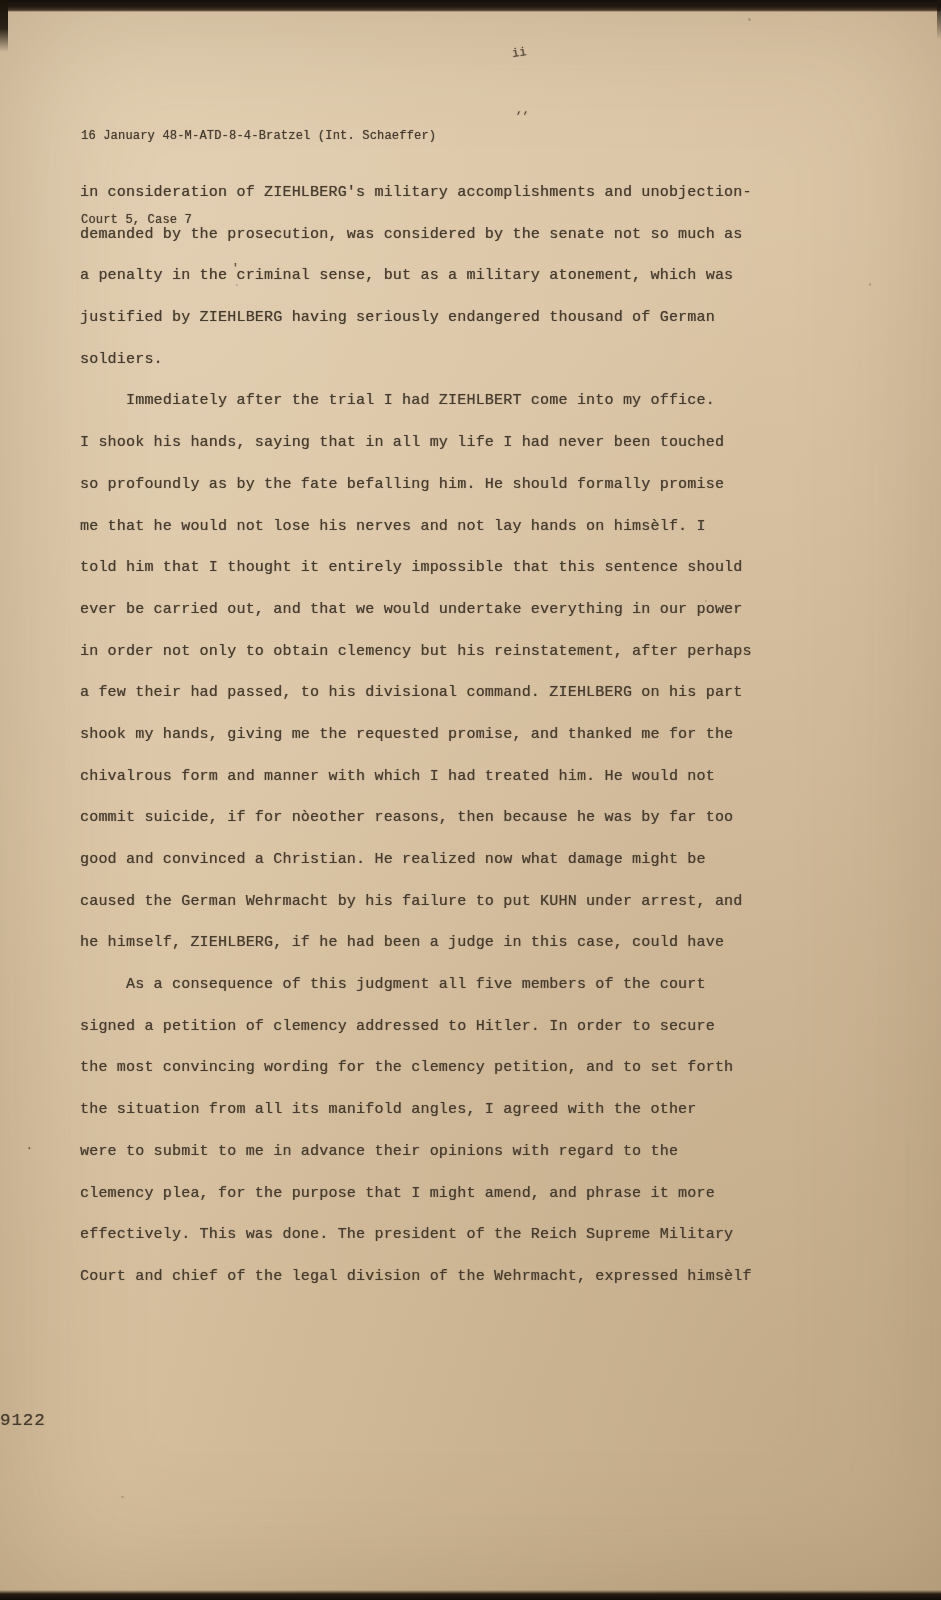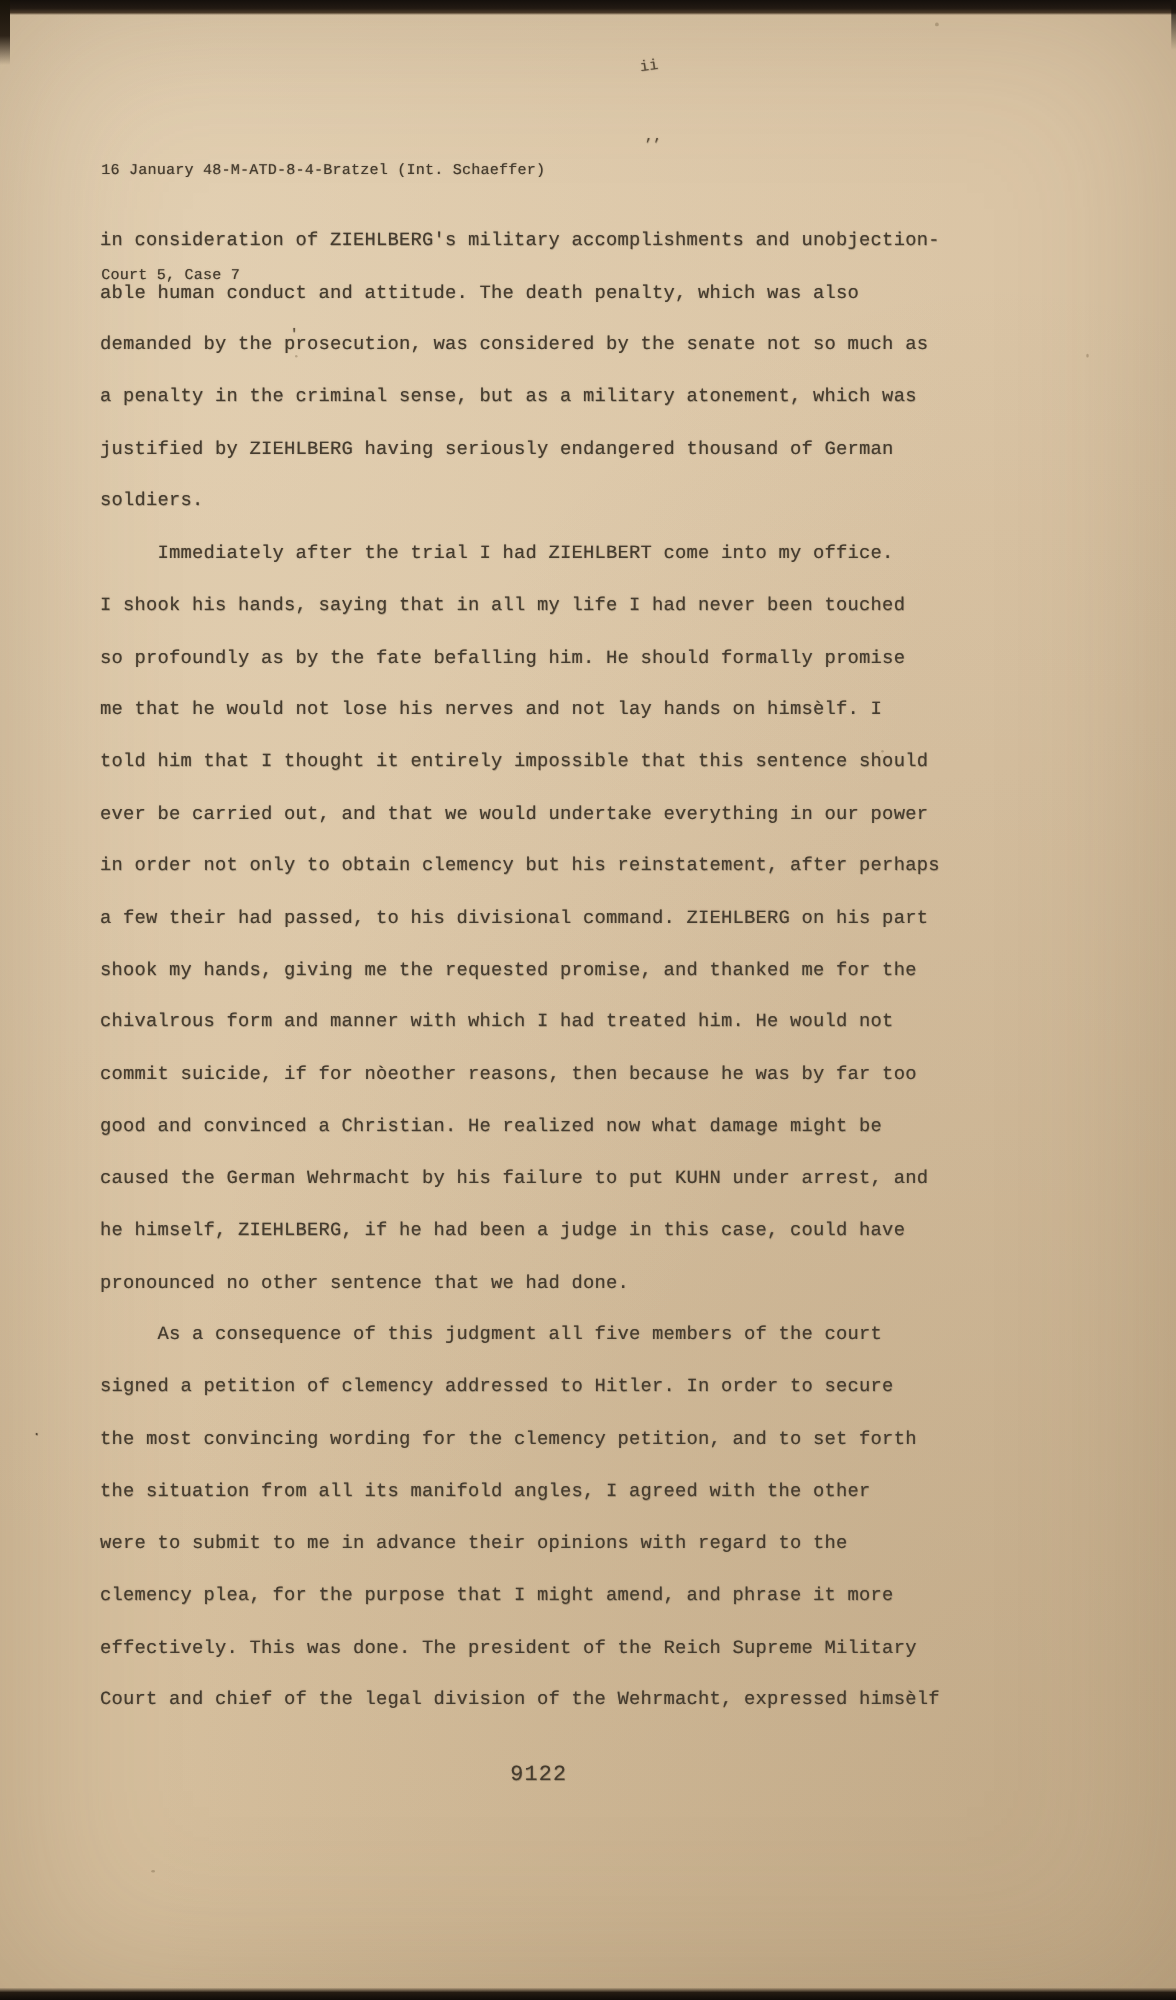--- a/index.html
+++ b/index.html
@@ -42,21 +42,21 @@
     position:absolute;left:81px;top:66px;
     font-size:12px;line-height:28px;white-space:pre;
   }
   .body-block{
     position:absolute;left:80px;top:172px;right:40px;
     font-size:15px;line-height:41.7px;
   }
   .typed-line{white-space:pre;height:41.7px;}
   .page-number{
     position:absolute;top:1406px;left:0;width:862px;
-    text-align:center;font-size:17.4px;line-height:30px;
+    text-align:left;font-size:17.4px;line-height:30px;
     letter-spacing:1px;
   }
   
   .stray{position:absolute;font-size:12px;color:rgba(72,60,44,0.8);}
   .stray.m1{left:512px;top:46px;transform:rotate(-8deg);}
   .stray.m2{left:516px;top:104px;font-size:11px;}
   .stray.m3{left:232px;top:262px;font-size:11px;}
   .stray.m4{left:26px;top:1140px;font-size:11px;}
   
   .blemish{position:absolute;border-radius:50%;background:rgba(110,88,60,0.35);}
@@ -81,40 +81,38 @@
     <div>Court 5, Case 7</div>
   </div>
 
   <span class="stray m1 typed">ii</span>
   <span class="stray m2 typed">,,</span>
   <span class="stray m3 typed">'</span>
   <span class="stray m4 typed">.</span>
 
   <div class="body-block typed">
       <div class="typed-line">in consideration of ZIEHLBERG's military accomplishments and unobjection-</div>
-      <div class="typed-line">able human conduct and attitude. The death penalty, which was also</div>
       <div class="typed-line">demanded by the prosecution, was considered by the senate not so much as</div>
       <div class="typed-line">a penalty in the criminal sense, but as a military atonement, which was</div>
       <div class="typed-line">justified by ZIEHLBERG having seriously endangered thousand of German</div>
       <div class="typed-line">soldiers.</div>
       <div class="typed-line">     Immediately after the trial I had ZIEHLBERT come into my office.</div>
       <div class="typed-line">I shook his hands, saying that in all my life I had never been touched</div>
       <div class="typed-line">so profoundly as by the fate befalling him. He should formally promise</div>
       <div class="typed-line">me that he would not lose his nerves and not lay hands on himsèlf. I</div>
       <div class="typed-line">told him that I thought it entirely impossible that this sentence should</div>
       <div class="typed-line">ever be carried out, and that we would undertake everything in our power</div>
       <div class="typed-line">in order not only to obtain clemency but his reinstatement, after perhaps</div>
       <div class="typed-line">a few their had passed, to his divisional command. ZIEHLBERG on his part</div>
       <div class="typed-line">shook my hands, giving me the requested promise, and thanked me for the</div>
       <div class="typed-line">chivalrous form and manner with which I had treated him. He would not</div>
       <div class="typed-line">commit suicide, if for nòeother reasons, then because he was by far too</div>
       <div class="typed-line">good and convinced a Christian. He realized now what damage might be</div>
       <div class="typed-line">caused the German Wehrmacht by his failure to put KUHN under arrest, and</div>
       <div class="typed-line">he himself, ZIEHLBERG, if he had been a judge in this case, could have</div>
-      <div class="typed-line">pronounced no other sentence that we had done.</div>
       <div class="typed-line">     As a consequence of this judgment all five members of the court</div>
       <div class="typed-line">signed a petition of clemency addressed to Hitler. In order to secure</div>
       <div class="typed-line">the most convincing wording for the clemency petition, and to set forth</div>
       <div class="typed-line">the situation from all its manifold angles, I agreed with the other</div>
       <div class="typed-line">were to submit to me in advance their opinions with regard to the</div>
       <div class="typed-line">clemency plea, for the purpose that I might amend, and phrase it more</div>
       <div class="typed-line">effectively. This was done. The president of the Reich Supreme Military</div>
       <div class="typed-line">Court and chief of the legal division of the Wehrmacht, expressed himsèlf</div>
     </div>
 

